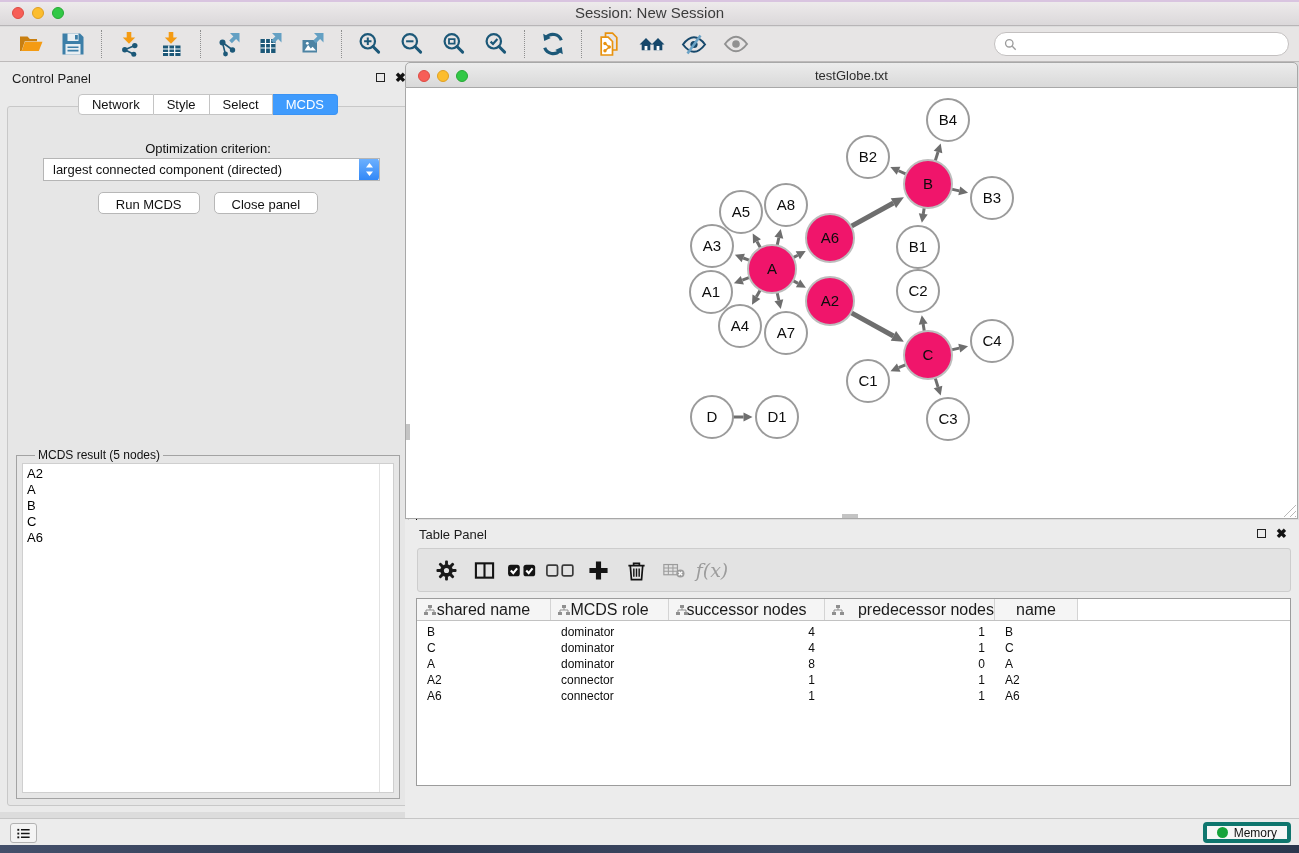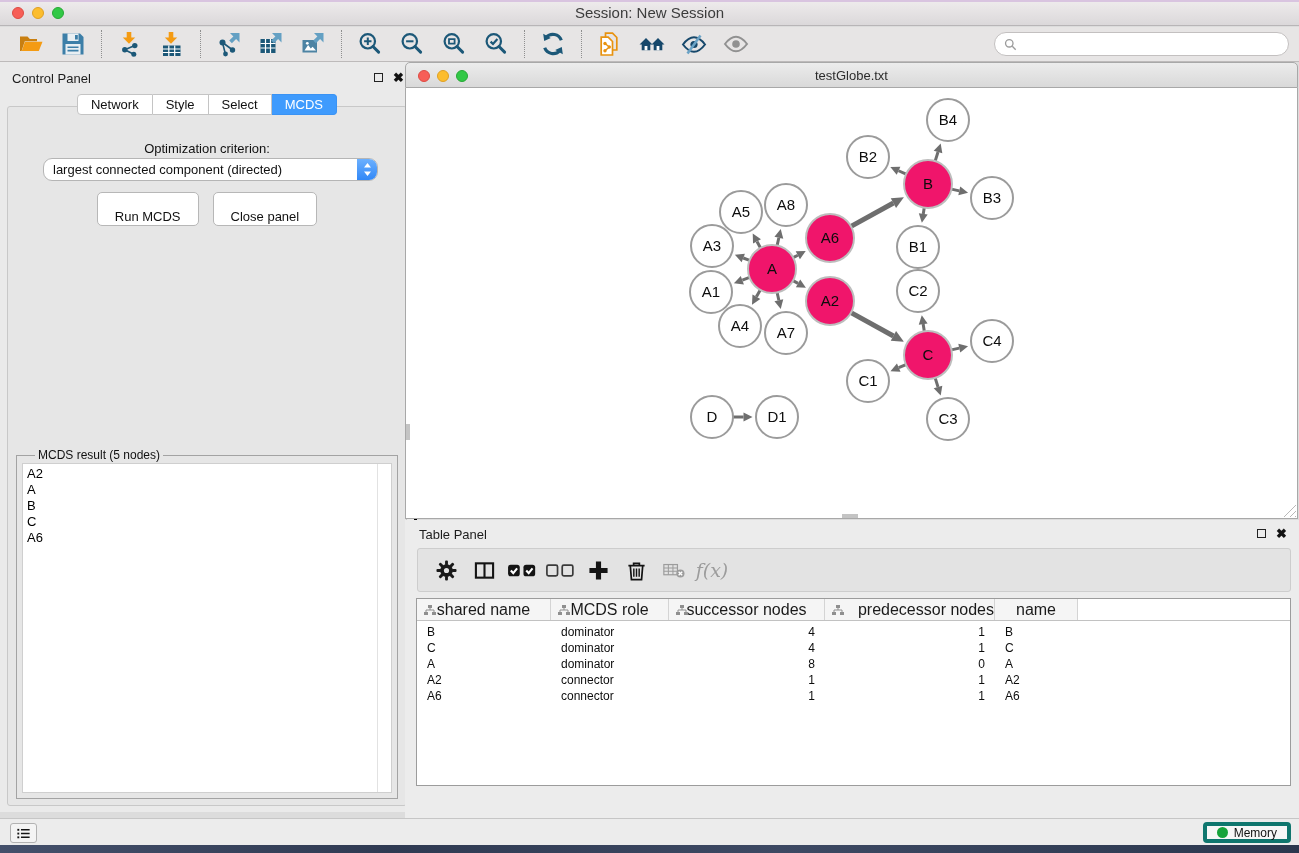--- a/index.html
+++ b/index.html
@@ -30,40 +30,40 @@
   .search-wrap{margin-left:auto;width:295px;height:24px;border:1px solid #c3c0c0;border-radius:13px;
     background:#fff;display:flex;align-items:center;padding:0 9px}
   .search-wrap svg{width:13px;height:13px;margin-right:5px;flex:none}
   .search-wrap input{border:none;outline:none;flex:1;font-size:13px;background:transparent;font-family:inherit}
 
   
   .desktop{position:absolute;top:62px;left:0;right:0;bottom:35px;background:#dcdcdc}
 
   
   .control-panel{position:absolute;left:0;top:0;width:417px;bottom:6px;background:#eaeaea;
-    border-right:3px solid #000000}
+    border-right:1px solid #000000}
   .panel-title{position:absolute;left:12px;top:9px;font-size:13px;color:#1c1c1c}
   .win-ctrl{position:absolute;right:10px;top:9px;display:flex;gap:10px;align-items:center;height:13px}
   .float-box{width:9px;height:9px;border:1.5px solid #222;display:inline-block}
   .close-x{font-size:13px;font-weight:bold;color:#111;line-height:13px}
   .cp-body{position:absolute;left:7px;right:7px;top:44px;bottom:6px;background:#e6e6e6;
     border:1px solid #c8c8c8;border-radius:3px}
   .cp-tabs{position:absolute;top:32px;left:0;right:0;display:flex;justify-content:center;z-index:2}
   .cp-tab{height:21px;line-height:19px;padding:0 13px;font-size:13px;background:#fff;
     border:1px solid #c4c4c4;border-left:none;color:#111}
   .cp-tab:first-child{border-left:1px solid #c4c4c4;border-radius:4px 0 0 4px}
   .cp-tab.active{background:#3f9bfd;border-color:#3a93f4;color:#fff;border-radius:0 4px 4px 0}
   .opt-label{margin-top:34px;text-align:center;font-size:13px;color:#111}
   .combo{position:absolute;left:35px;right:28px;top:51px;height:23px;background:#fff;
-    border:1px solid #b5b5b5;border-radius:9px;display:flex;align-items:center;overflow:hidden}
+    border:1px solid #b5b5b5;border-radius:0;display:flex;align-items:center;overflow:hidden}
   .combo-value{padding-left:9px;font-size:13px;color:#111;white-space:nowrap}
   .stepper{margin-left:auto;width:20px;height:23px;background:linear-gradient(#6fb2fe,#2f86f7);
     display:flex;align-items:center;justify-content:center;border-radius:0 4px 4px 0;flex:none}
   .btn-row{position:absolute;top:85px;left:0;right:0;display:flex;justify-content:center;gap:14px}
-  .cp-btn{height:22px;padding:16px 17px;font-size:13px;background:#fff;border:1px solid #b7b7b7;
+  .cp-btn{height:22px;padding:4px 17px;font-size:13px;background:#fff;border:1px solid #b7b7b7;
     border-radius:5px;color:#111;font-family:inherit}
   .result-box{position:absolute;left:8px;right:8px;top:341px;bottom:6px;margin:0;padding:0;
     border:1px solid #a3a3a3}
   .result-box legend{font-size:12px;color:#111;margin-left:18px;padding:0 3px}
   .result-list{position:absolute;left:5px;right:5px;top:1px;bottom:5px;background:#fff;
     border:1px solid #cfcfcf;overflow:hidden}
   .result-list::after{content:"";position:absolute;right:13px;top:0;bottom:0;width:1px;background:#e2e2e2}
   .result-item{font-size:13px;line-height:16px;padding-left:4px;color:#000}
   .result-item:first-child{margin-top:2px}
 

